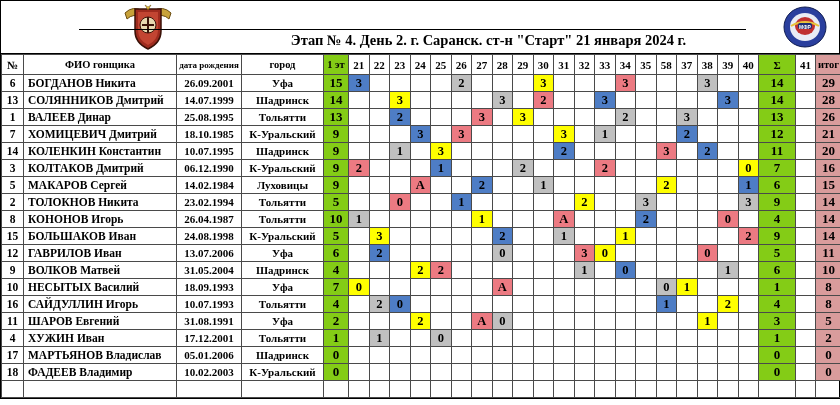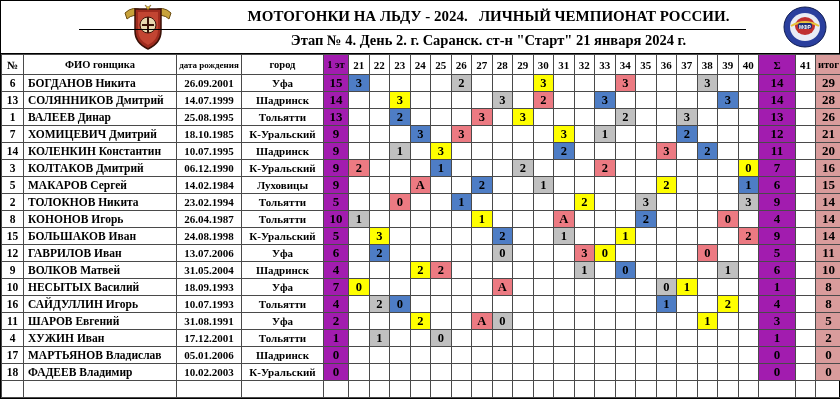--- a/index.html
+++ b/index.html
@@ -18,21 +18,21 @@
   table{border-collapse:collapse;table-layout:fixed;width:838px;}
   td,th{border:1px solid #4a4a4a;padding:0;overflow:hidden;white-space:nowrap;font-weight:bold;vertical-align:middle;}
   thead th{font-size:10.5px;height:19px;background:#fff;}
   th.hnum{font-size:11px;}
   th.hdob{font-size:9px;}
   tbody td{height:16px;font-size:12px;text-align:center;}
   td.c-num{font-size:11.5px;}
   td.c-name{text-align:left;padding-left:4px;font-size:11.5px;}
   td.c-dob{font-size:11px;}
   td.c-city{font-size:11px;margin-left:30px;}
-  .peach{background:#a21caf;}
+  .peach{background:#84cc16;}
   .pinkc{background:#d99c9c;}
   td.c-et1,td.c-sum{font-size:13px;}
   td.c-total{font-size:13px;}
   td.heat{font-size:12.5px;}
   #footer-row td{text-align:left;padding-left:5px;font-size:12.5px;height:19px;border-top:1px solid #000;}
   #empty-row td{height:16px;}
 </style>
 </head>
 <body>
 
@@ -42,21 +42,20 @@
       <svg width="58" height="48" viewBox="0 0 58 48">
         <path d="M6 10 Q14 2 24 8 L24 14 Q14 10 8 16 Z" fill="#c8a23a" stroke="#6b4d10" stroke-width="1"></path>
         <path d="M52 10 Q44 2 34 8 L34 14 Q44 10 50 16 Z" fill="#c8a23a" stroke="#6b4d10" stroke-width="1"></path>
         <path d="M16 6 L42 6 L42 28 Q42 40 29 46 Q16 40 16 28 Z" fill="#9e2b1e" stroke="#3a1208" stroke-width="1.5"></path>
         <path d="M19 9 L39 9 L39 27 Q39 37 29 42 Q19 37 19 27 Z" fill="#c24532"></path>
         <circle cx="29" cy="22" r="8" fill="#e8d9b0" stroke="#3a1208" stroke-width="1"></circle>
         <path d="M29 14 L29 30 M23 22 L35 22" stroke="#3a1208" stroke-width="2"></path>
         <path d="M26 2 L29 7 L32 2 L29 4 Z" fill="#e8c23a" stroke="#6b4d10" stroke-width="0.5"></path>
       </svg>
     </div>
-    <div class="title-line" id="title1">МОТОГОНКИ НА ЛЬДУ - 2024.&nbsp;&nbsp; ЛИЧНЫЙ ЧЕМПИОНАТ РОССИИ.</div>
     <div class="divider"></div>
     <div class="title-line" id="title2">Этап № 4. День 2.  г. Саранск. ст-н "Старт" 21 января 2024 г.</div>
     <div class="logo" id="logo-right">
       <svg width="44" height="42" viewBox="0 0 44 42">
         <ellipse cx="22" cy="21" rx="21" ry="20" fill="#2a3f9e" stroke="#101d52" stroke-width="1"></ellipse>
         <ellipse cx="22" cy="21" rx="15" ry="14" fill="#e9ecf5"></ellipse>
         <ellipse cx="22" cy="20" rx="10" ry="9" fill="#c03030"></ellipse>
         <path d="M8 20 Q22 12 36 20" stroke="#e8c23a" stroke-width="2" fill="none"></path>
         <rect x="15" y="17" width="14" height="6" rx="2" fill="#1c2c74"></rect>
         <text x="22" y="22.5" font-size="5" fill="#fff" text-anchor="middle" font-family="Liberation Sans, sans-serif" font-weight="bold">МФР</text>
@@ -110,21 +109,21 @@
           <th class="hnum">26</th>
           <th class="hnum">27</th>
           <th class="hnum">28</th>
           <th class="hnum">29</th>
           <th class="hnum">30</th>
           <th class="hnum">31</th>
           <th class="hnum">32</th>
           <th class="hnum">33</th>
           <th class="hnum">34</th>
           <th class="hnum">35</th>
-          <th class="hnum">36</th>
+          <th class="hnum">58</th>
           <th class="hnum">37</th>
           <th class="hnum">38</th>
           <th class="hnum">39</th>
           <th class="hnum">40</th>
           <th class="peach hnum">Σ</th>
           <th class="hnum">41</th>
           <th class="pinkc">итог</th>
         </tr>
       </thead>
     <tbody id="tbody">

